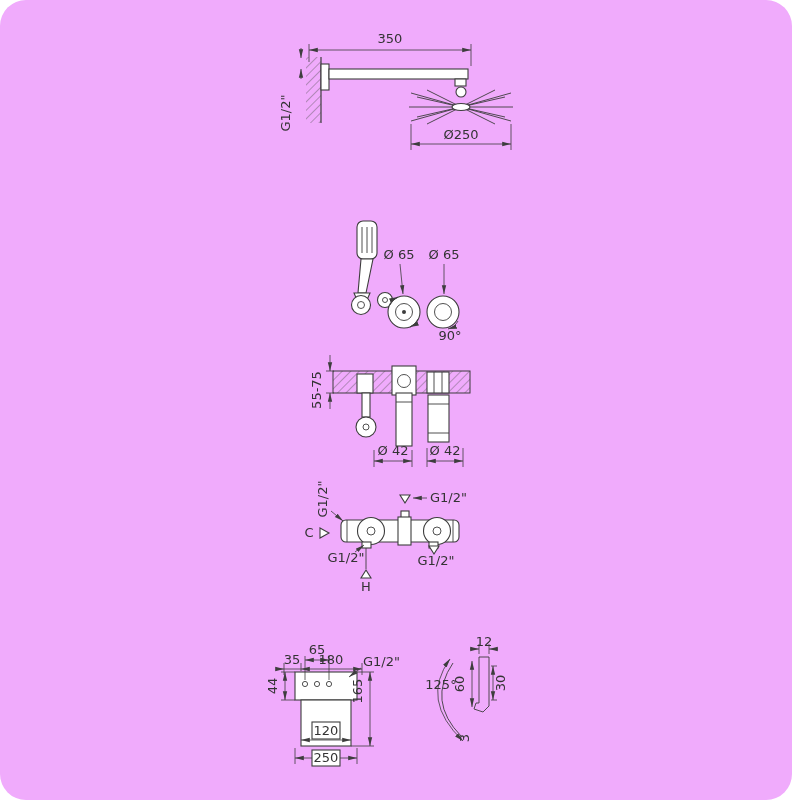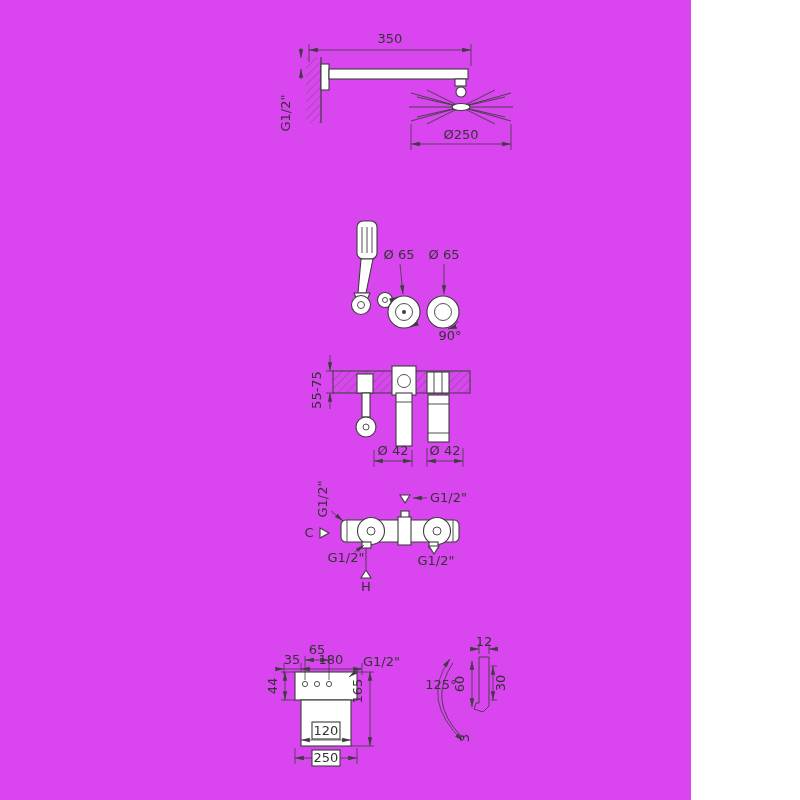--- a/index.html
+++ b/index.html
@@ -1,16 +1,16 @@
 <!DOCTYPE html>
 <html><head>
 <meta charset="utf-8">
 <style>
   html,body{margin:0;padding:0;background:#ffffff;}
-  .page{width:691px;height:800px;background:#d946ef;position:relative;overflow:hidden;}
+  .page{width:792px;height:800px;background:#f0abfc;position:relative;overflow:hidden;border-radius:26px;}
   svg{display:block;}
   text{font-family:"DejaVu Sans","Liberation Sans",sans-serif;font-size:13px;fill:#333333;}
   .thin{stroke:#3d3d3d;stroke-width:0.9;fill:none;}
   .med{stroke:#3d3d3d;stroke-width:1.2;fill:none;}
   .wf{fill:#ffffff;stroke:#3d3d3d;stroke-width:1.1;}
   .dim{stroke:#3d3d3d;stroke-width:0.8;fill:none;}
 </style>
 </head>
 <body>
 

